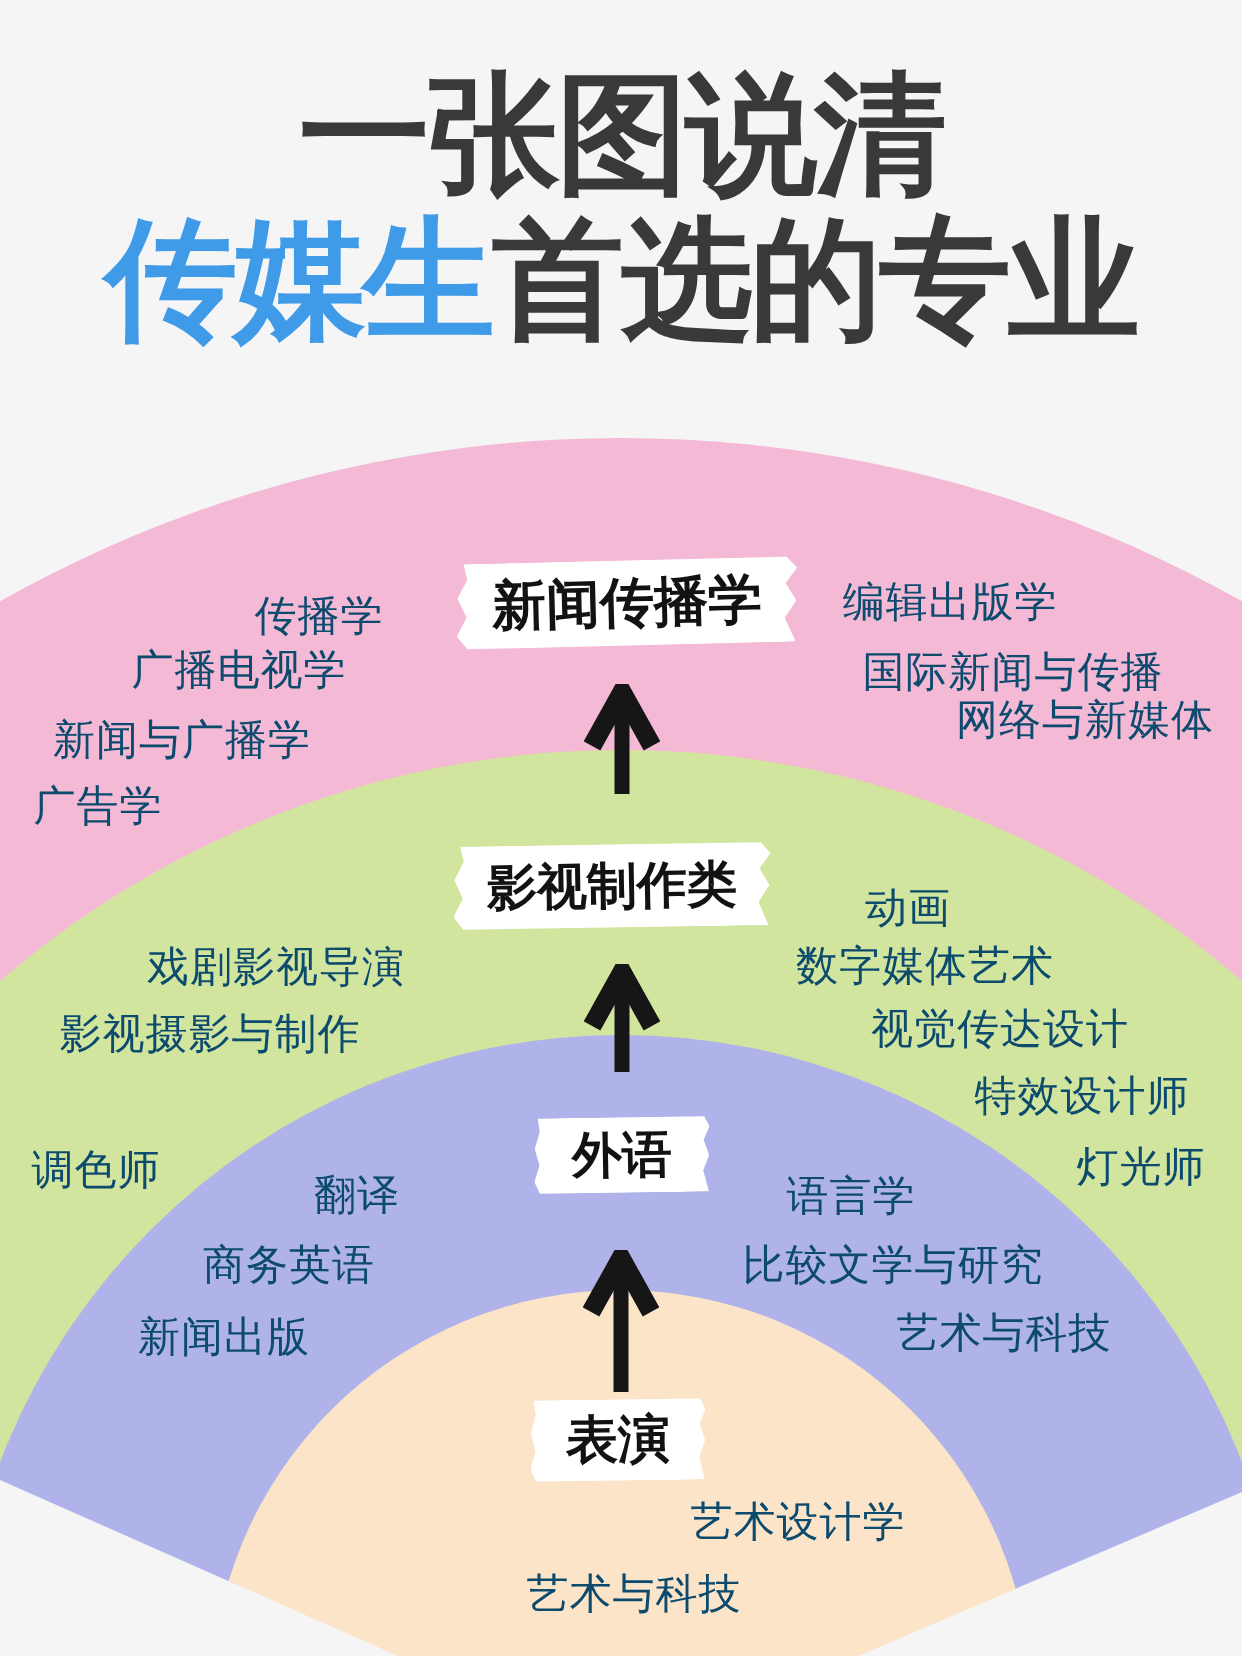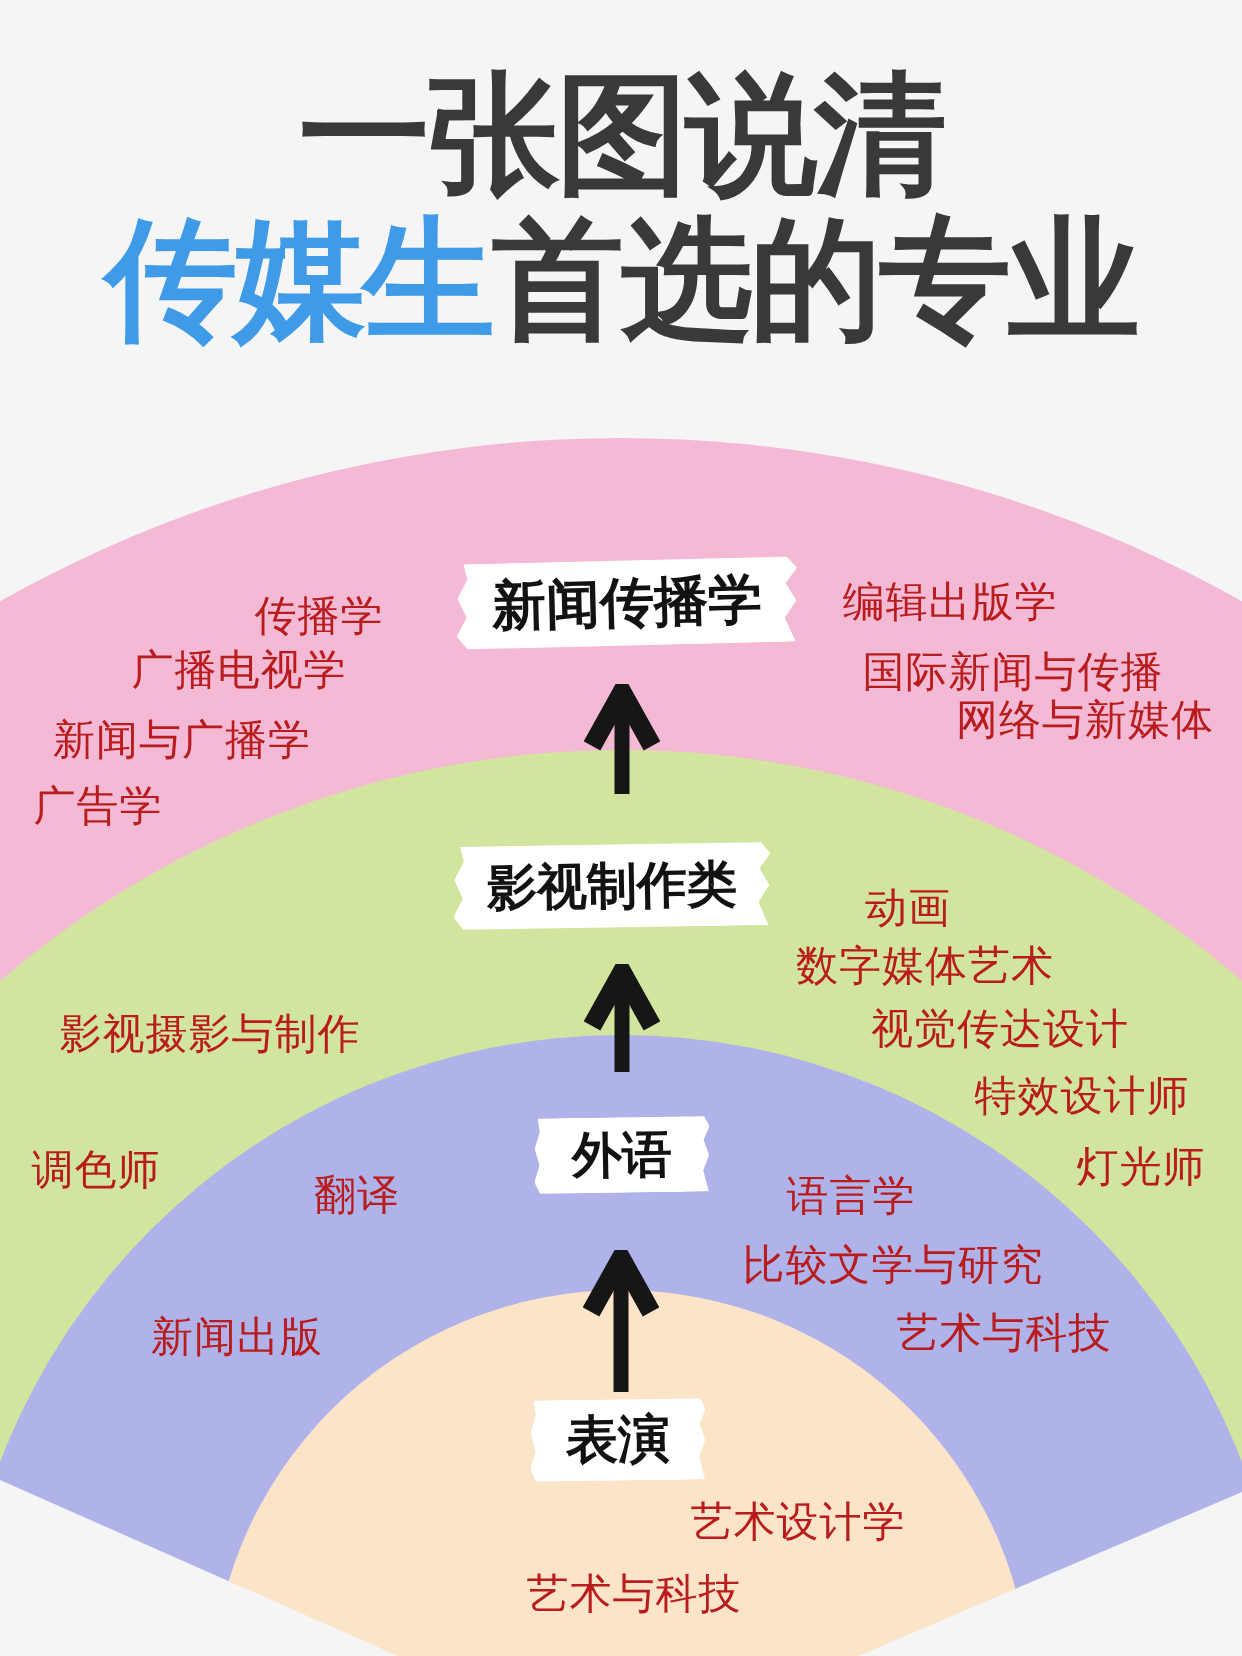--- a/index.html
+++ b/index.html
@@ -32,21 +32,21 @@
     font-weight:900;
     white-space:nowrap;
     transform:translate(-50%,-50%) rotate(-1.5deg);
     clip-path:polygon(2.5% 0%,97% 1%,100% 14%,96.5% 32%,99.5% 52%,96% 72%,99% 100%,3% 99%,0% 84%,3% 62%,0.5% 40%,3.5% 18%);
   }
   
   .item{
     position:absolute;
     transform:translate(-50%,-50%);
     white-space:nowrap;
-    color:#b91c1c;
+    color:#0c4a6e;
     font-size:42px;
     font-weight:500;
     letter-spacing:1px;
   }
   
   .arrow{position:absolute;transform:translate(-50%,0);}
 </style>
 </head>
 <body>
 
@@ -85,30 +85,32 @@
   </svg>
 
   <div class="item" style="left:319px;top:616px;">传播学</div>
   <div class="item" style="left:239px;top:670px;">广播电视学</div>
   <div class="item" style="left:182px;top:740px;">新闻与广播学</div>
   <div class="item" style="left:98px;top:806px;">广告学</div>
   <div class="item" style="left:950px;top:602px;">编辑出版学</div>
   <div class="item" style="left:1013px;top:672px;">国际新闻与传播</div>
   <div class="item" style="left:1085px;top:720px;">网络与新媒体</div>
 
+  <div class="item" style="left:276px;top:967px;">戏剧影视导演</div>
   <div class="item" style="left:210px;top:1034px;">影视摄影与制作</div>
   <div class="item" style="left:96px;top:1170px;">调色师</div>
   <div class="item" style="left:908px;top:908px;">动画</div>
   <div class="item" style="left:1000px;top:1029px;">视觉传达设计</div>
   <div class="item" style="left:925px;top:966px;">数字媒体艺术</div>
   <div class="item" style="left:1082px;top:1096px;">特效设计师</div>
   <div class="item" style="left:1141px;top:1167px;">灯光师</div>
 
   <div class="item" style="left:357px;top:1195px;text-align:center;">翻译</div>
-  <div class="item" style="left:237px;top:1337px;">新闻出版</div>
+  <div class="item" style="left:289px;top:1265px;">商务英语</div>
+  <div class="item" style="left:224px;top:1337px;">新闻出版</div>
   <div class="item" style="left:851px;top:1196px;">语言学</div>
   <div class="item" style="left:893px;top:1265px;">比较文学与研究</div>
   <div class="item" style="left:1004px;top:1333px;">艺术与科技</div>
 
   <div class="item" style="left:798px;top:1522px;">艺术设计学</div>
   <div class="item" style="left:634px;top:1594px;">艺术与科技</div>
 
 </div>
 
 </body></html>

